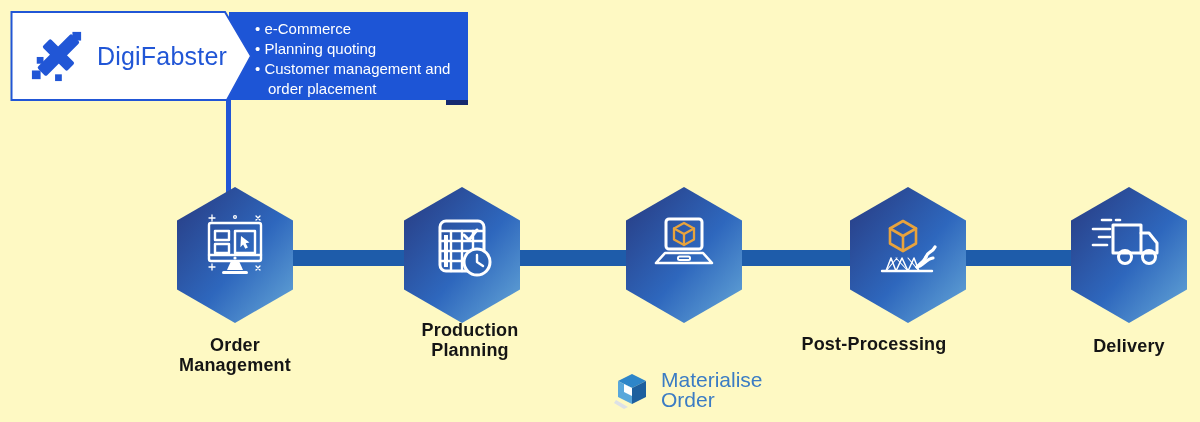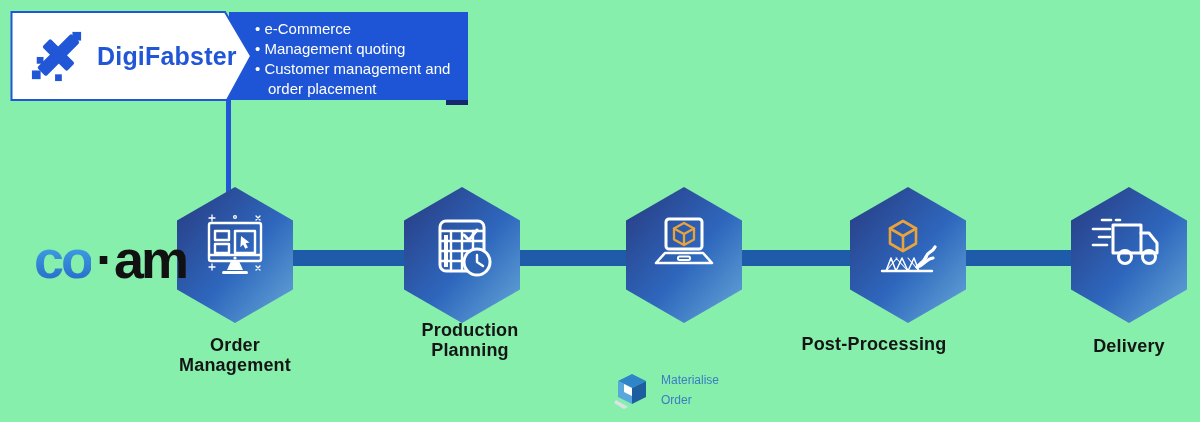--- a/index.html
+++ b/index.html
@@ -1,31 +1,31 @@
 <!DOCTYPE html>
 <html style="--brand_blue: #2156d6; --panel_blue: #1d55d6; --connector_blue: #1e5caa; --hex_gradient_start: #283a80; --hex_gradient_mid: #2e67bd; --hex_gradient_end: #67a9d8; --accent_orange: #e8a33d; --label_dark: #151515; --magics_blue: #3b7cc4;"><head>
 <meta charset="utf-8">
 <style>
   html,body{margin:0;padding:0;background:#fff;}
-  #page{position:relative;width:1200px;height:422px;background:#86efac;overflow:hidden;
+  #page{position:relative;width:1200px;height:422px;background:#fef9c3;overflow:hidden;
         font-family:"Liberation Sans",sans-serif;}
 
   
   .features-panel{position:absolute;left:229px;top:12px;width:239px;height:88px;
         background:var(--panel_blue,#1d55d6);z-index:1;box-sizing:border-box;
         padding:7px 6px 0 26px;color:#fff;font-size:15px;line-height:20px;}
   .features-panel ul{margin:0;padding:0;list-style:none;}
   .features-panel li{padding-left:13px;text-indent:-13px;}
   .features-panel li::before{content:"• ";}
   .panel-shadow{position:absolute;left:446px;top:100px;width:22px;height:5px;
         background:#152a6e;z-index:0;}
   .df-box-svg{position:absolute;left:10px;top:9px;z-index:2;}
   .df-content{position:absolute;left:30px;top:28px;z-index:3;display:flex;
         align-items:center;gap:13px;}
-  .df-name{font-size:25px;font-weight:bold;color:var(--brand_blue,#2156d6);
+  .df-name{font-size:25px;font-weight:normal;color:var(--brand_blue,#2156d6);
         letter-spacing:.2px;}
 
   
   .v-connector{position:absolute;left:226px;top:98px;width:5px;height:95px;
         background:var(--brand_blue,#2156d6);z-index:0;}
 
   
   .coam{position:absolute;left:34px;top:228px;font-size:54px;font-weight:bold;
         letter-spacing:-3px;line-height:62px;z-index:3;}
   .coam .co{background:linear-gradient(180deg,#4cb6ec 0%,#2162c6 100%);
@@ -43,42 +43,42 @@
   .step-label{position:absolute;width:220px;text-align:center;z-index:3;
         font-weight:bold;font-size:18px;line-height:19.5px;color:var(--label_dark,#151515);
         white-space:pre-line;letter-spacing:.2px;}
   .label-1{left:125px;top:336px;} .label-2{left:360px;top:321px;}
   .label-3{left:574px;top:321px;} .label-4{left:764px;top:335px;}
   .label-5{left:1019px;top:337px;}
 
   
   .magics{position:absolute;left:614px;top:370px;display:flex;align-items:flex-start;
         gap:11px;z-index:3;}
-  .magics-text{color:var(--magics_blue,#3b7cc4);font-size:12px;line-height:20px;}
+  .magics-text{color:var(--magics_blue,#3b7cc4);font-size:21px;line-height:20px;}
 </style>
 </head>
 <body>
 
 <div id="page">
 
   <svg width="0" height="0" style="position:absolute" aria-hidden="true">
     <defs>
       <linearGradient id="hexgrad" x1="0%" y1="0%" x2="100%" y2="100%">
         <stop offset="0%" stop-color="#283a80"></stop>
         <stop offset="55%" stop-color="#2e67bd"></stop>
         <stop offset="100%" stop-color="#67a9d8"></stop>
       </linearGradient>
     </defs>
   </svg>
 
   <div class="panel-shadow"></div>
   <div class="features-panel">
     <ul>
       <li>e-Commerce</li>
-      <li>Management quoting</li>
+      <li>Planning quoting</li>
       <li>Customer management and order placement</li>
     </ul>
   </div>
 
   <svg class="df-box-svg" width="250" height="94">
     <polygon points="1.5,3 215,3 241,47 217,91 1.5,91" fill="#ffffff" stroke="#2156d6" stroke-width="2" stroke-linejoin="miter"></polygon>
   </svg>
   <div class="df-content">
     <svg width="54" height="56" viewBox="0 0 56 56">
       <g fill="#2156d6">
@@ -88,23 +88,20 @@
         <rect x="7" y="29" width="7" height="7"></rect>
         <rect x="26" y="47" width="7" height="7"></rect>
         <rect x="44" y="3" width="9" height="9"></rect>
       </g>
     </svg>
     <span class="df-name">DigiFabster</span>
   </div>
 
   <div class="v-connector"></div>
 
-  <div class="coam">
-    <span class="co">co</span><span class="dot">·</span><span class="am">am</span>
-  </div>
 
   <div class="h-connector"></div>
 
   <svg class="hex hex-1" width="120" height="136">
     <polygon points="60,0 118,33.5 118,102.5 60,136 2,102.5 2,33.5" fill="url(#hexgrad)"></polygon>
     <g stroke="#fff" fill="none" stroke-width="2.4" stroke-linejoin="round" stroke-linecap="round">
       <rect x="34" y="36" width="52" height="38" rx="2"></rect>
       <rect x="40" y="44" width="14" height="9"></rect>
       <rect x="40" y="57" width="14" height="9"></rect>
       <rect x="60" y="44" width="20" height="22"></rect>

